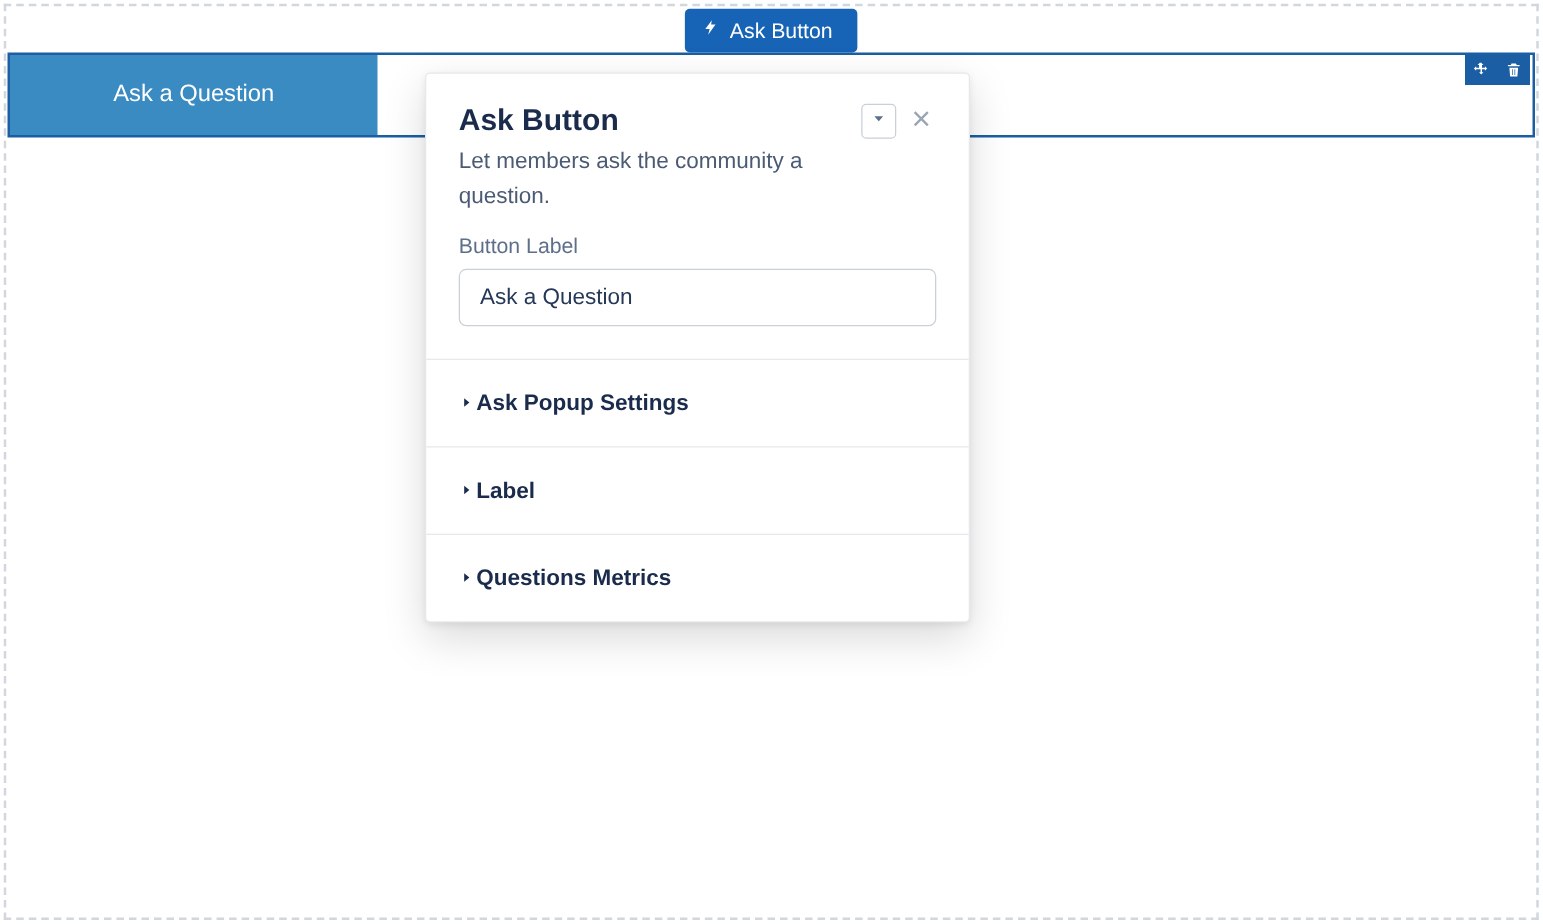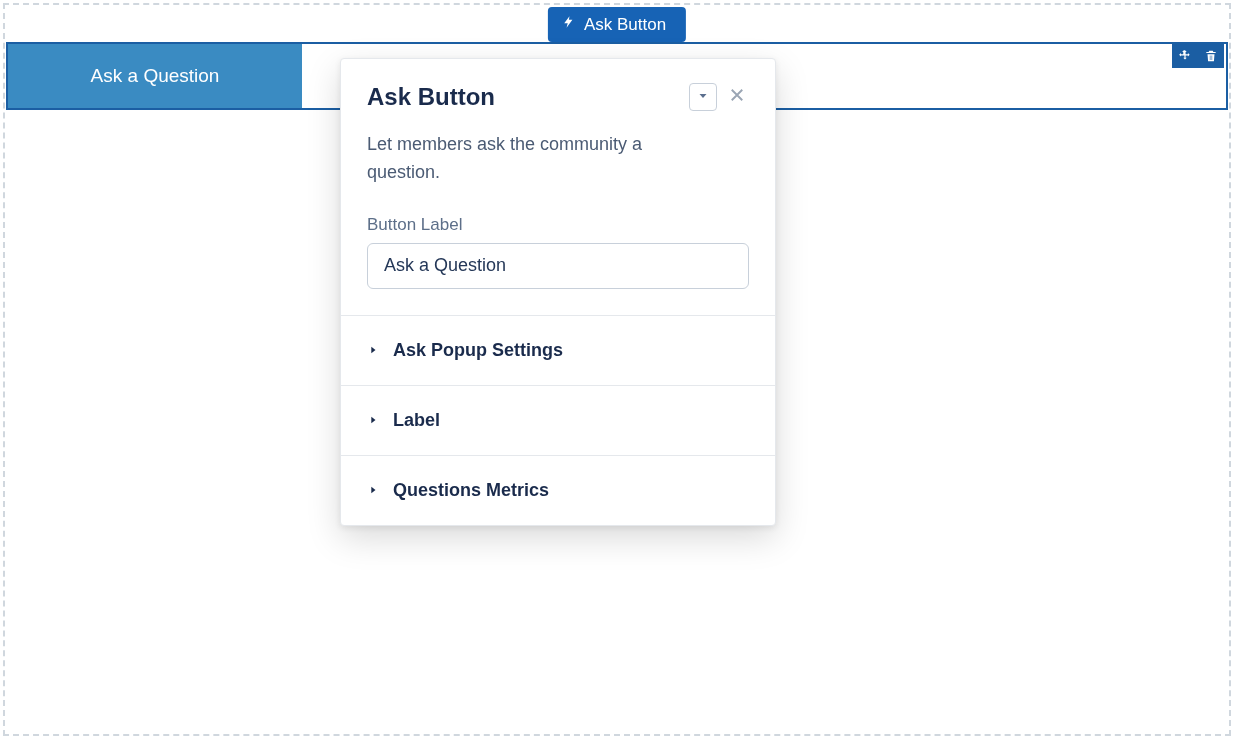--- a/index.html
+++ b/index.html
@@ -128,28 +128,28 @@
     width:24px;
     height:24px;
     display:flex;
     align-items:center;
     justify-content:center;
     cursor:pointer;
   }
   .close-btn svg { width:18px; height:18px; stroke:#9aa5b4; stroke-width:2.5; fill:none; }
 
   .panel-desc {
-    margin-top:20px;
+    margin-top:4px;
     font-size:18px;
     line-height:1.55;
     color:#4b5b74;
     max-width: 320px;
   }
 
-  .field-block { margin-top: 28px; margin-bottom: 26px; }
+  .field-block { margin-top: 16px; margin-bottom: 26px; }
   .field-label {
     font-size:17px;
     color:#5d6f89;
     margin-bottom:8px;
   }
   .field-input {
     width:100%;
     height:46px;
     border:1px solid #c8d0da;
     border-radius:6px;
@@ -158,21 +158,21 @@
     color:#253858;
     outline:none;
     background:#fff;
   }
 
   .section {
     border-top:1px solid #e5e8ec;
     padding: 24px 26px;
     display:flex;
     align-items:center;
-    gap:14px;
+    gap:2px;
     cursor:pointer;
     text-align:center;
   }
   .section .chev {
     width:12px; height:12px;
     display:flex; align-items:center; justify-content:center;
   }
   .section .chev svg { width:10px; height:14px; fill:#1a2b4c; }
   .section .label {
     font-size:18px;

